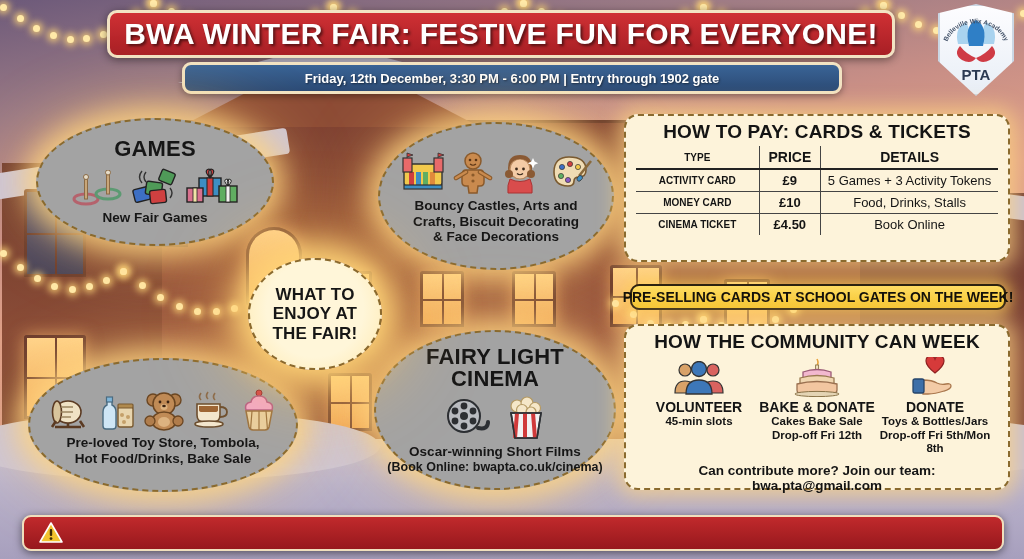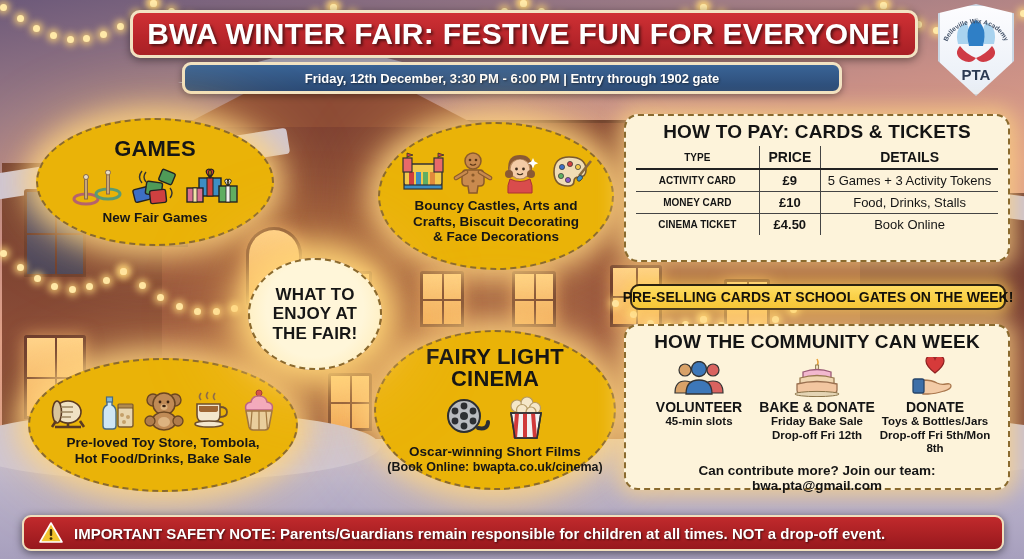--- a/index.html
+++ b/index.html
@@ -95,21 +95,21 @@
     box-shadow: 0 0 18px rgba(255,195,120,.7);
   }
   .bulb {
     position: absolute; width: 7px; height: 7px; border-radius: 50%;
     background: #ffe9a8; box-shadow: 0 0 7px 3px rgba(255,214,120,.85);
   }
 
   
   .hdr-wrap { position: absolute; left: 0; top: 0; width: 1024px; }
   .title-bar {
-    position: absolute; left: 130px; top: 10px; width: 788px; height: 48px;
+    position: absolute; left: 107px; top: 10px; width: 788px; height: 48px;
     background: linear-gradient(180deg,#cf3034,#a81f25);
     border: 3px solid #f2e3c3; border-radius: 10px;
     display: flex; align-items: center; justify-content: center;
     box-shadow: 0 2px 8px rgba(0,0,0,.45);
   }
   .title-bar span {
     color: #fff; font-size: 30px; font-weight: bold; letter-spacing: .3px;
     text-shadow: 2px 2px 3px rgba(0,0,0,.55); white-space: nowrap;
   }
   .sub-bar {
@@ -127,21 +127,21 @@
   .logo { position: absolute; right: 10px; top: 4px; width: 76px; height: 92px; }
   .shield {
     position: absolute; inset: 0;
     background: linear-gradient(180deg,#fdfdff,#e8eef6);
     border: 2px solid #cbd7e4;
     clip-path: polygon(50% 0%, 100% 10%, 100% 62%, 50% 100%, 0% 62%, 0% 10%);
   }
 
   
   .bubble {
-    position: absolute; background: #eab308;
+    position: absolute; background: #a3a3a3;
     border: 2px dashed #8a6a2e; border-radius: 50%;
     box-shadow: 0 0 26px 10px rgba(255,214,130,.8), 0 0 60px 20px rgba(255,200,110,.35);
     display: flex; flex-direction: column; align-items: center; justify-content: center;
     text-align: center; padding: 6px 10px;
   }
   .bubble h2 {
     font-size: 22px; font-weight: bold; color: #161616; letter-spacing: .2px;
     line-height: 1.04;
   }
   .bubble .icons {
@@ -640,21 +640,21 @@
           <svg width="52" height="40" viewBox="0 0 52 40">
             <path d="M26 2 q2 4 0 6" stroke="#e8a23c" stroke-width="1.6" fill="none"></path>
             <rect x="24.6" y="8" width="3" height="6" fill="#f0e2c0" stroke="#8a7348" stroke-width=".9"></rect>
             <path d="M12 15 q14 -5 28 0 v6 h-28 z" fill="#f2b8cf" stroke="#9a5a76" stroke-width="1.3"></path>
             <path d="M9 21 q17 -5 34 0 v6 h-34 z" fill="#f0d6b0" stroke="#9a7a52" stroke-width="1.3"></path>
             <path d="M6 27 q20 -5 40 0 v6 q0 3 -3 3 h-34 q-3 0 -3 -3 z" fill="#f2c6a0" stroke="#9a7050" stroke-width="1.3"></path>
             <ellipse cx="26" cy="37" rx="22" ry="2.6" fill="#e4d4b4" stroke="#8a7348" stroke-width="1"></ellipse>
           </svg>
         </div>
         <h4>BAKE &amp; DONATE</h4>
-        <p>Friday Bake Sale</p>
+        <p>Cakes Bake Sale</p>
         <p>Drop-off Fri 12th</p>
       </div>
 
       <div class="help-col">
         <div class="hicon">
           <svg width="56" height="40" viewBox="0 0 56 40">
             <path d="M28 16 q-9 -7 -9 -12 q0 -5 5 -5 q3 0 4 3 q1 -3 4 -3 q5 0 5 5 q0 5 -9 12 z" fill="#d63a3a" stroke="#8f2020" stroke-width="1.2"></path>
             <path d="M16 23 q9 0 14 3 q4 2 9 1 q5 -1 5 2 q0 3 -7 5 q-9 3 -16 3 h-5 z" fill="#f3cba6" stroke="#a9764c" stroke-width="1.3"></path>
             <rect x="6" y="22" width="11" height="14" rx="2" fill="#3d6fa8" stroke="#26456b" stroke-width="1.3"></rect>
           </svg>
@@ -667,16 +667,15 @@
     </div>
     <div class="help-foot">Can contribute more? Join our team: bwa.pta@gmail.com</div>
   </div>
 
   <div id="footer">
     <svg width="26" height="24" viewBox="0 0 26 24">
       <path d="M13 2 L24 21 H2 Z" fill="#f2c230" stroke="#fff" stroke-width="1.6" stroke-linejoin="round"></path>
       <rect x="11.8" y="8" width="2.4" height="7" rx="1" fill="#3a2a06"></rect>
       <circle cx="13" cy="17.6" r="1.4" fill="#3a2a06"></circle>
     </svg>
-    <span class="ftext">IMPORTANT SAFETY NOTE: Parents/Guardians remain responsible for children at all times. NOT a drop-off event.</span>
   </div>
 
 </div>
 
 </body></html>

